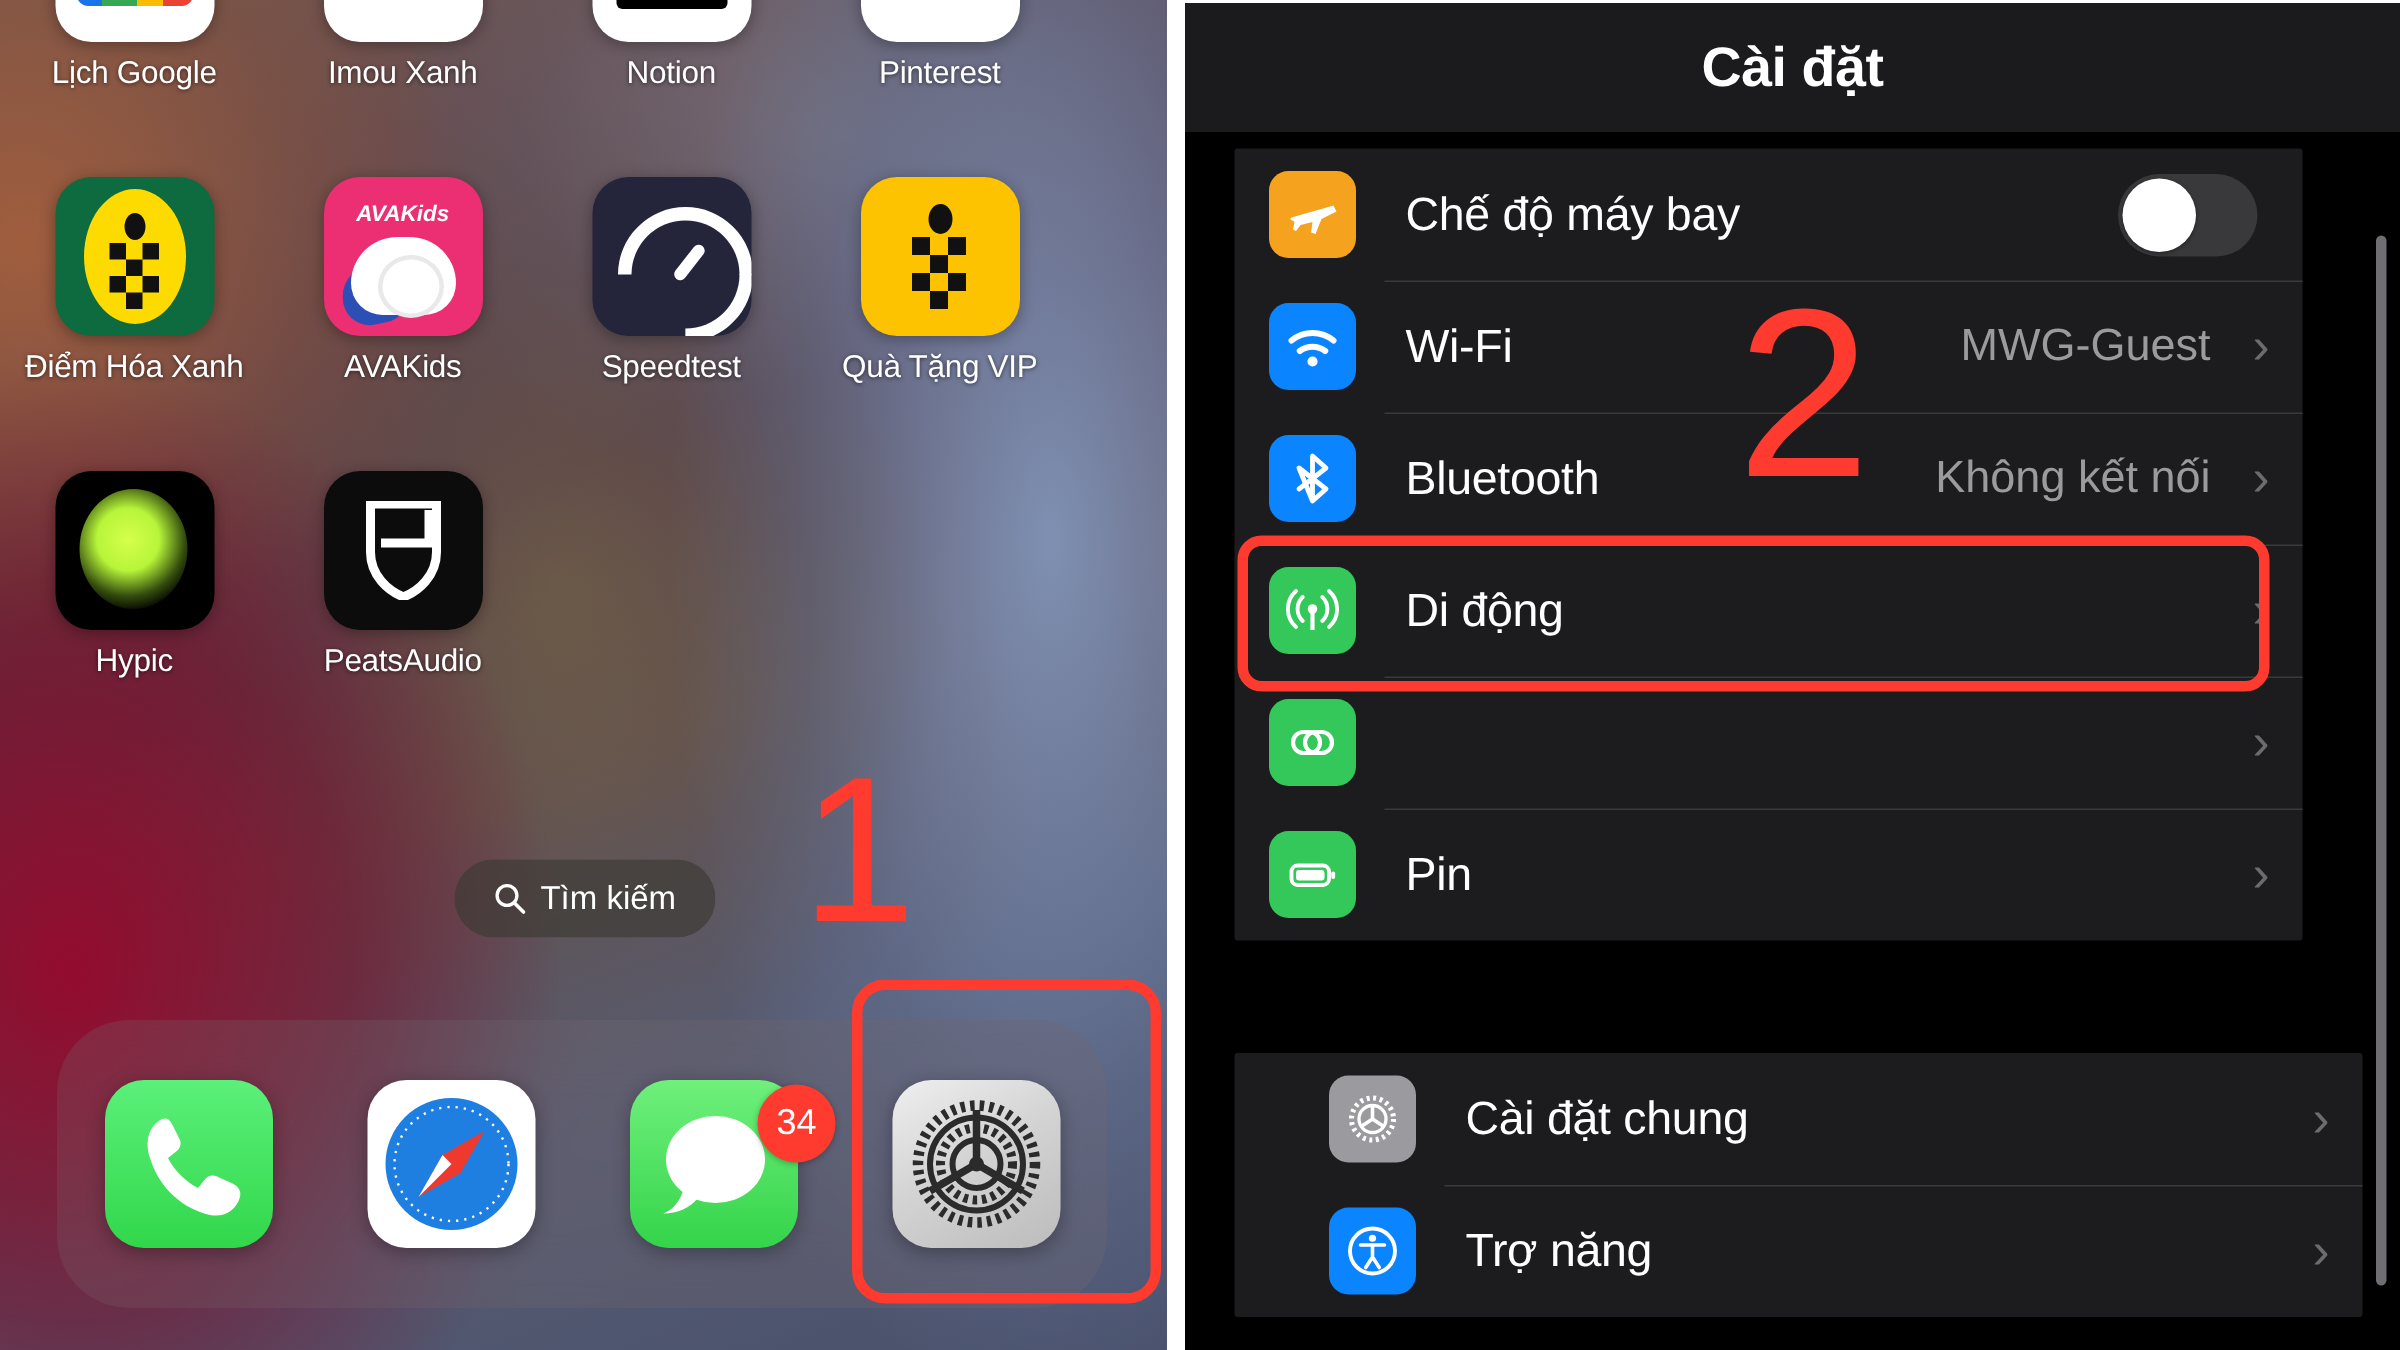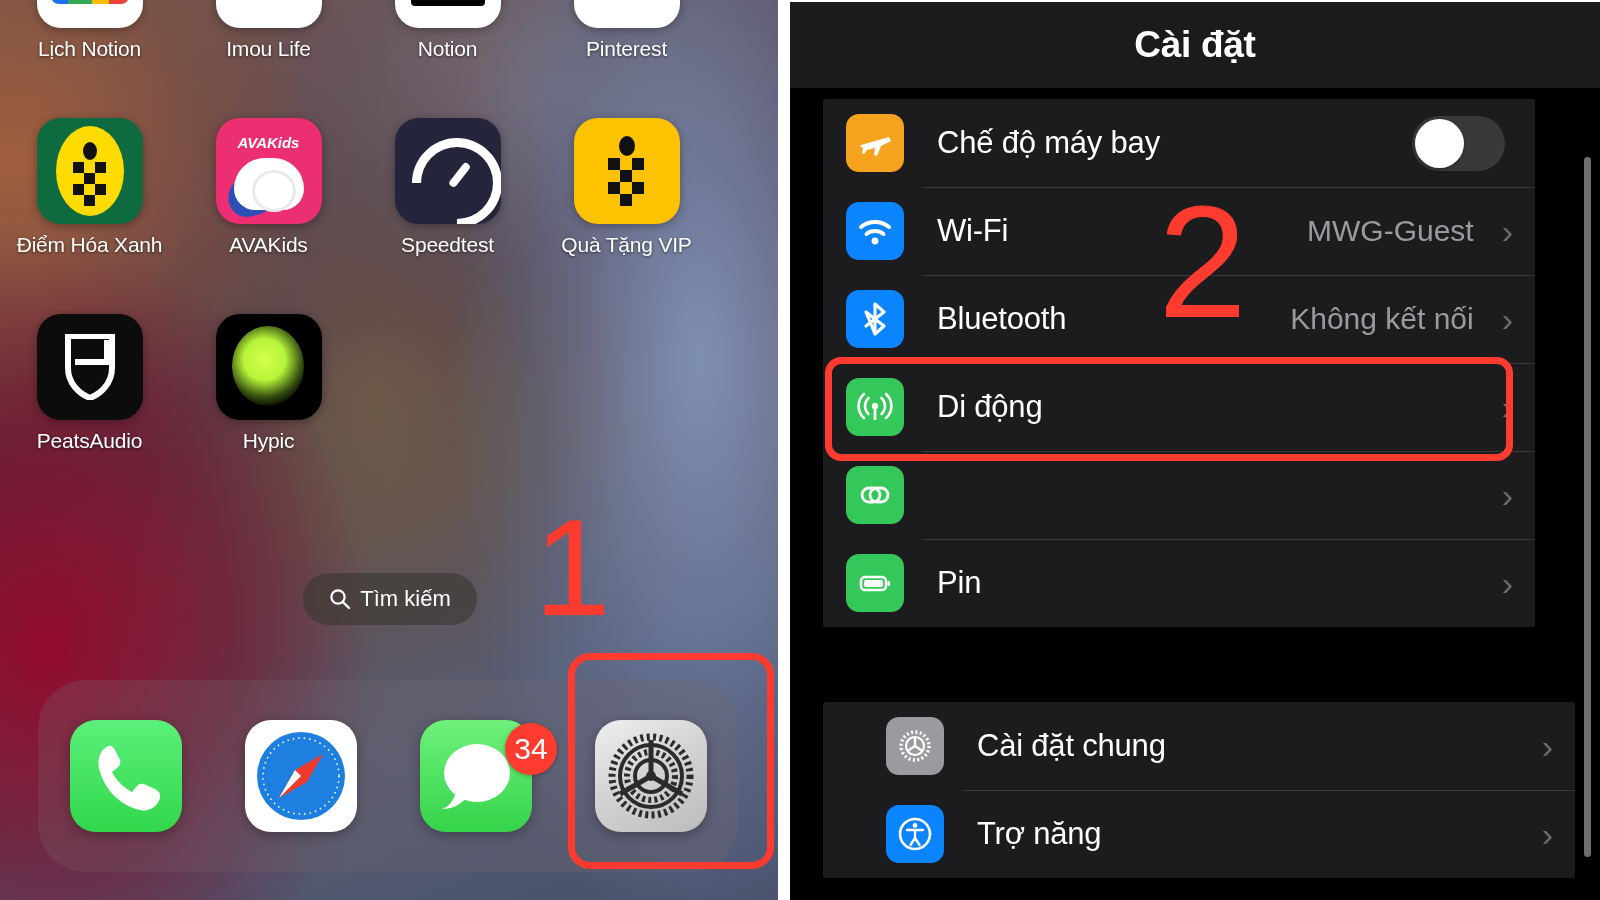--- a/index.html
+++ b/index.html
@@ -154,21 +154,21 @@
   .ic-phone { background: linear-gradient(180deg,#5bf07a,#31d74b); }
   .ic-safari { background:#fff; }
   .ic-messages { background: linear-gradient(180deg,#6ff07c,#34d44a); }
   .ic-settings { background: linear-gradient(150deg,#efefef 0%, #d4d4d4 45%, #bcbcbc 100%); }
   .badge {
     position:absolute; top: 3px; right: 6px;
     min-width: 52px; height: 52px;
     border-radius: 26px;
     background: #ff3b30;
     color:#fff;
-    font-size: 30px;
+    font-size: 24px;
     display:flex; align-items:center; justify-content:center;
     z-index: 5;
     box-shadow: 0 1px 4px rgba(0,0,0,0.3);
   }
 
   
   .ann-num {
     position: absolute;
     color: #ff3b30;
     font-weight: 400;
@@ -317,27 +317,27 @@
   <div class="home-panel">
     <div class="wallpaper"></div>
 
     <div class="icon-grid">
 
       <div class="grid-row">
         <div class="app">
           <div class="app-icon ic-gcal">
             <div class="band"></div>
           </div>
-          <div class="app-label">Lịch Notion</div>
+          <div class="app-label">Lịch Google</div>
         </div>
         <div class="app">
           <div class="app-icon ic-imou">
             <div class="txt">imou</div>
           </div>
-          <div class="app-label">Imou Life</div>
+          <div class="app-label">Imou Xanh</div>
         </div>
         <div class="app">
           <div class="app-icon ic-notion">
             <div class="sq"></div>
           </div>
           <div class="app-label">Notion</div>
         </div>
         <div class="app">
           <div class="app-icon ic-pinterest">
             
@@ -393,33 +393,33 @@
                   <rect x="46" y="76" width="12" height="12"></rect>
               </g>
             </svg>
           </div>
           <div class="app-label">Quà Tặng VIP</div>
         </div>
       </div>
 
       <div class="grid-row">
         <div class="app">
+          <div class="app-icon ic-hypic">
+            <div class="glow"></div>
+          </div>
+          <div class="app-label">Hypic</div>
+        </div>
+        <div class="app">
           <div class="app-icon ic-peats">
             <svg class="shield" viewBox="0 0 50 66">
               <path d="M3 2 H47 V34 C47 50 35 60 25 64 C15 60 3 50 3 34 Z" fill="none" stroke="#fff" stroke-width="6"></path>
               <path d="M42 6 V28 H10" fill="none" stroke="#fff" stroke-width="6"></path>
             </svg>
           </div>
           <div class="app-label">PeatsAudio</div>
-        </div>
-        <div class="app">
-          <div class="app-icon ic-hypic">
-            <div class="glow"></div>
-          </div>
-          <div class="app-label">Hypic</div>
         </div>
         <div class="app"></div>
         <div class="app"></div>
       </div>
     </div>
 
     <div class="search-pill">
       <svg width="22" height="22" viewBox="0 0 22 22">
         <circle cx="9" cy="9" r="6.6" fill="none" stroke="#fff" stroke-width="2.2"></circle>
         <line x1="13.8" y1="13.8" x2="20" y2="20" stroke="#fff" stroke-width="2.4" stroke-linecap="round"></line>

